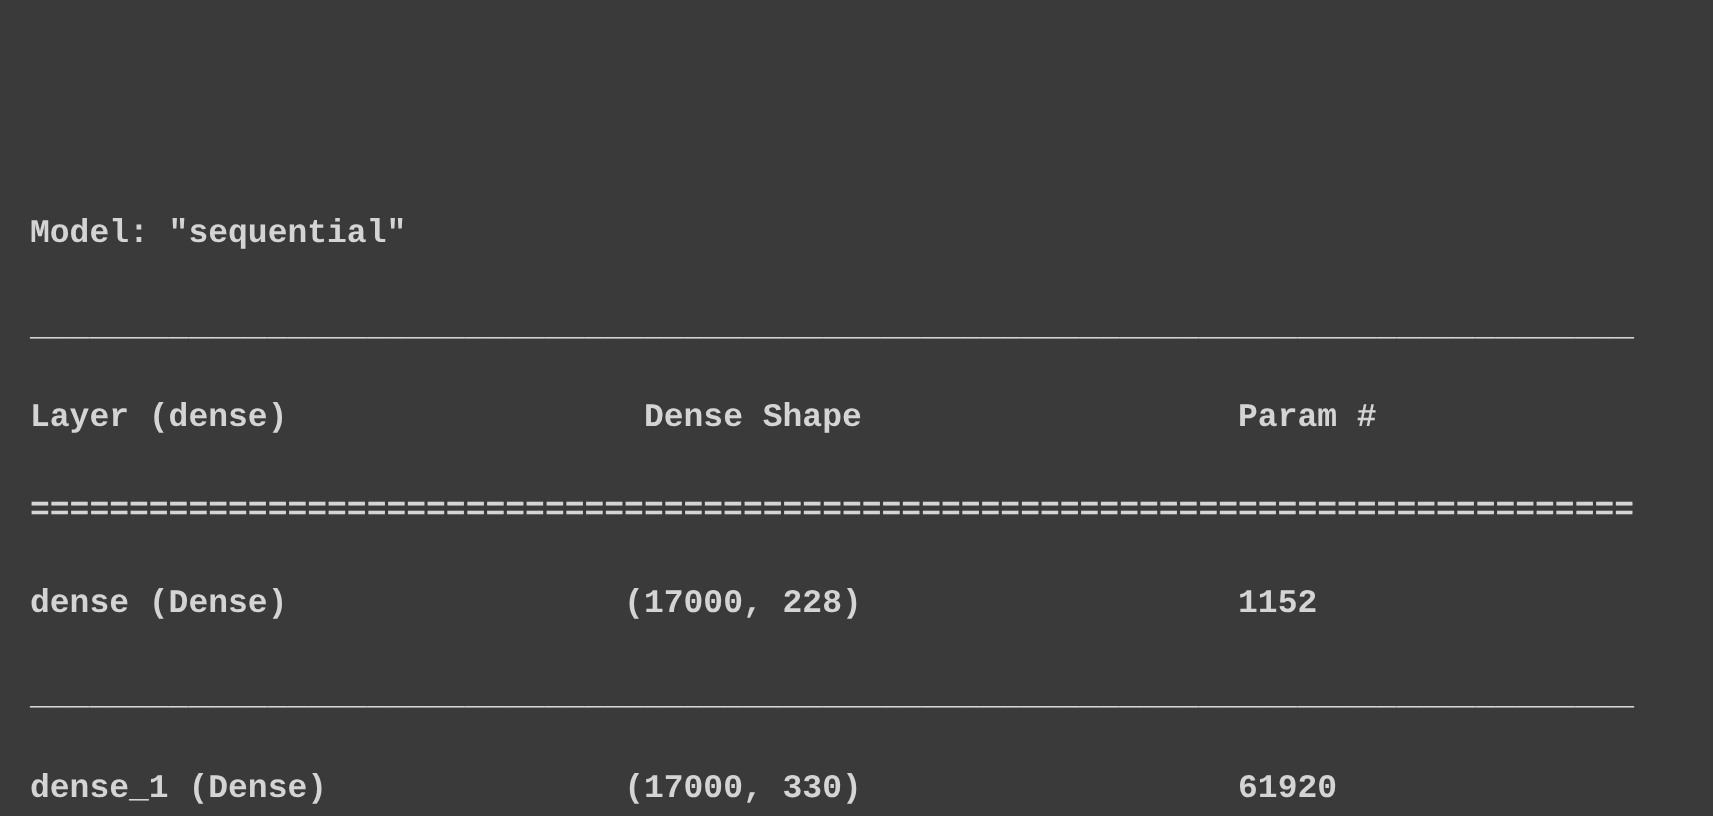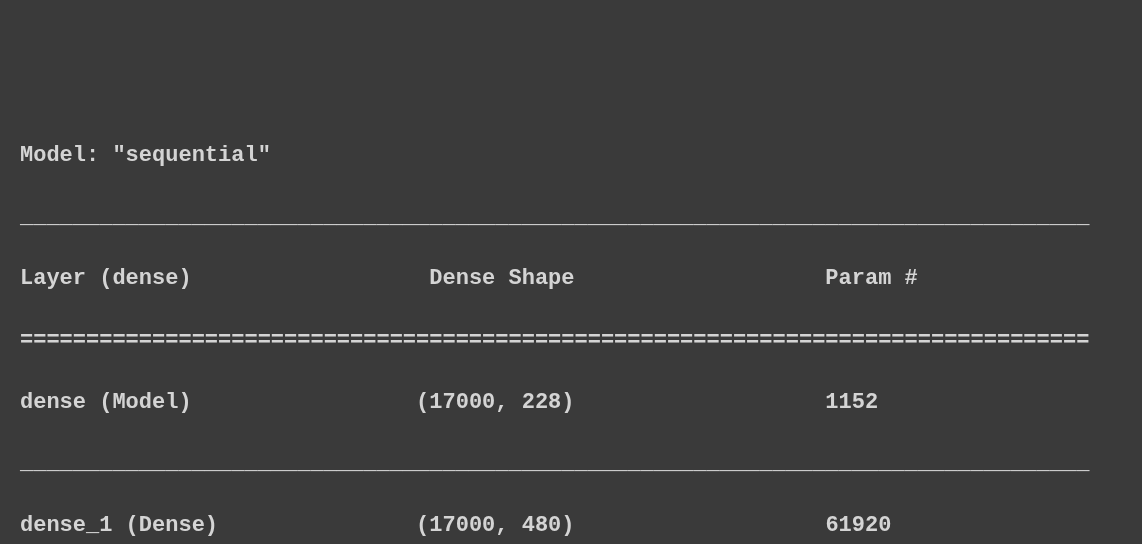--- a/index.html
+++ b/index.html
@@ -26,23 +26,23 @@
   </style>
 </head>
 <body>
 
 
 
 <span class="line">Model: "sequential"</span>
 <span class="line">_________________________________________________________________________________</span>
 <span class="line"><span>Layer (dense)</span>                  <span>Dense Shape</span>                   <span>Param #</span></span>
 <span class="line">=================================================================================</span>
-<span class="line"><span>dense (Model)</span>                 <span>(17000, 228)</span>                   <span>1152</span></span>
+<span class="line"><span>dense (Dense)</span>                 <span>(17000, 228)</span>                   <span>1152</span></span>
 <span class="line">_________________________________________________________________________________</span>
-<span class="line"><span>dense_1 (Dense)</span>               <span>(17000, 480)</span>                   <span>61920</span></span>
+<span class="line"><span>dense_1 (Dense)</span>               <span>(17000, 330)</span>                   <span>61920</span></span>
 
 
 
 
 
 
 
 
 
 

